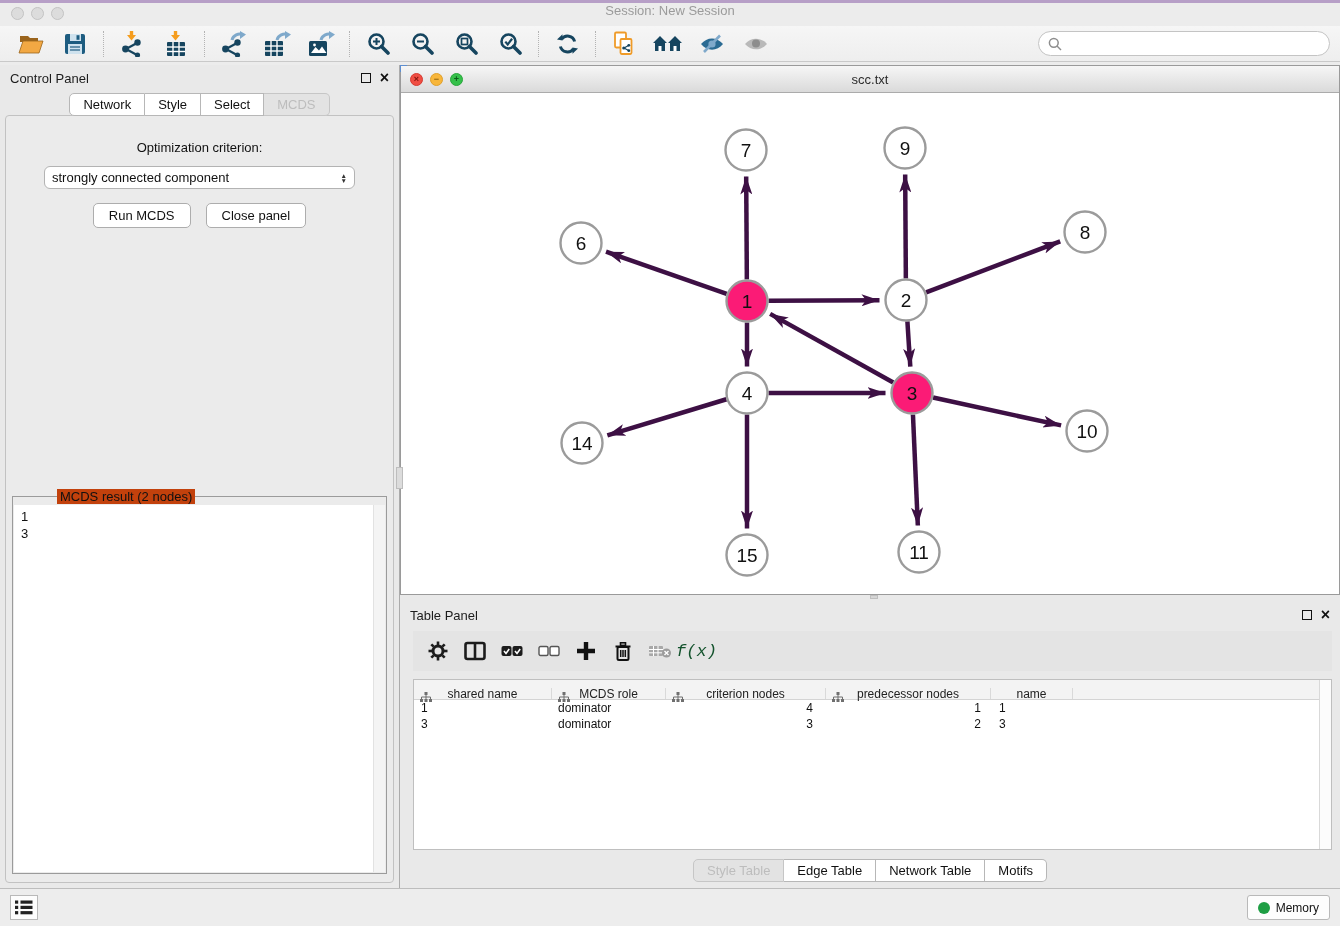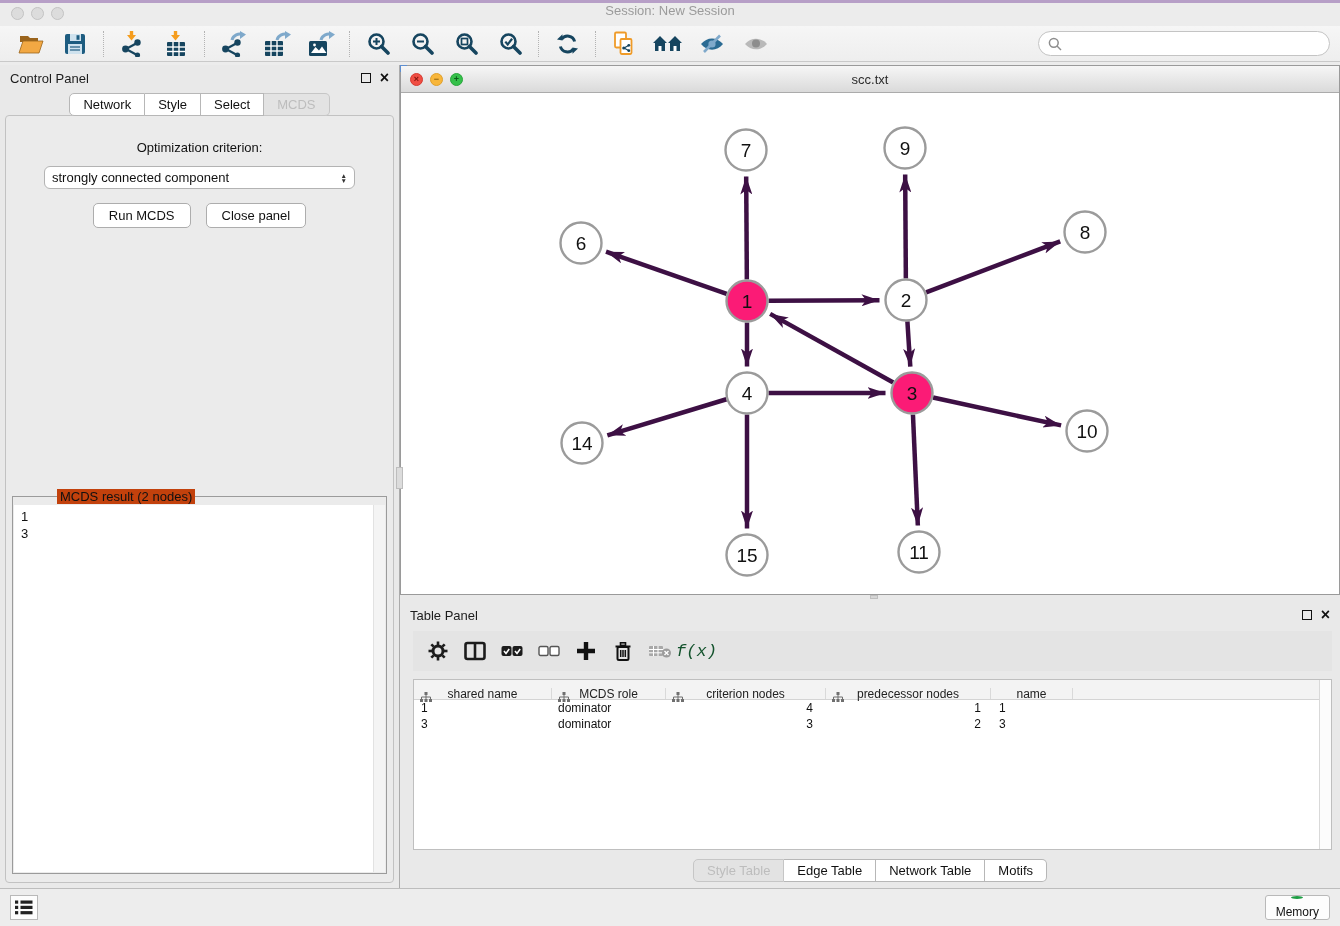--- a/index.html
+++ b/index.html
@@ -111,21 +111,21 @@
   .tscroll { position:absolute; right:0; top:0; bottom:0; width:12px; background:#fcfcfc;
              border-left:1px solid #d9d9d9; }
   .tp-tabs { height:36px; display:flex; align-items:center; justify-content:center; }
 
   
   .statusbar { position:absolute; left:0; right:0; bottom:0; height:38px; background:#ededed;
                border-top:1px solid #bdbdbd; display:flex; align-items:center; padding:0 10px; }
   .listbtn { width:28px; height:25px; background:#fdfdfd; border:1px solid #b9b9b9;
              display:flex; align-items:center; justify-content:center; }
   .membtn { margin-left:auto; height:25px; background:#fdfdfd; border:1px solid #b9b9b9; border-radius:3px;
-            display:flex; align-items:center; gap:6px; padding:0 10px; font-size:12px; color:#111;flex-direction:column; }
+            display:flex; align-items:center; gap:6px; padding:0 10px; font-size:12px; color:#111; }
   .memdot { width:12px; height:12px; border-radius:50%; background:#1e9e44; }
 </style>
 </head>
 <body>
 
 <div id="app">
 
   <div class="titlebar">
     <div class="lights">
       <span class="light"></span>

